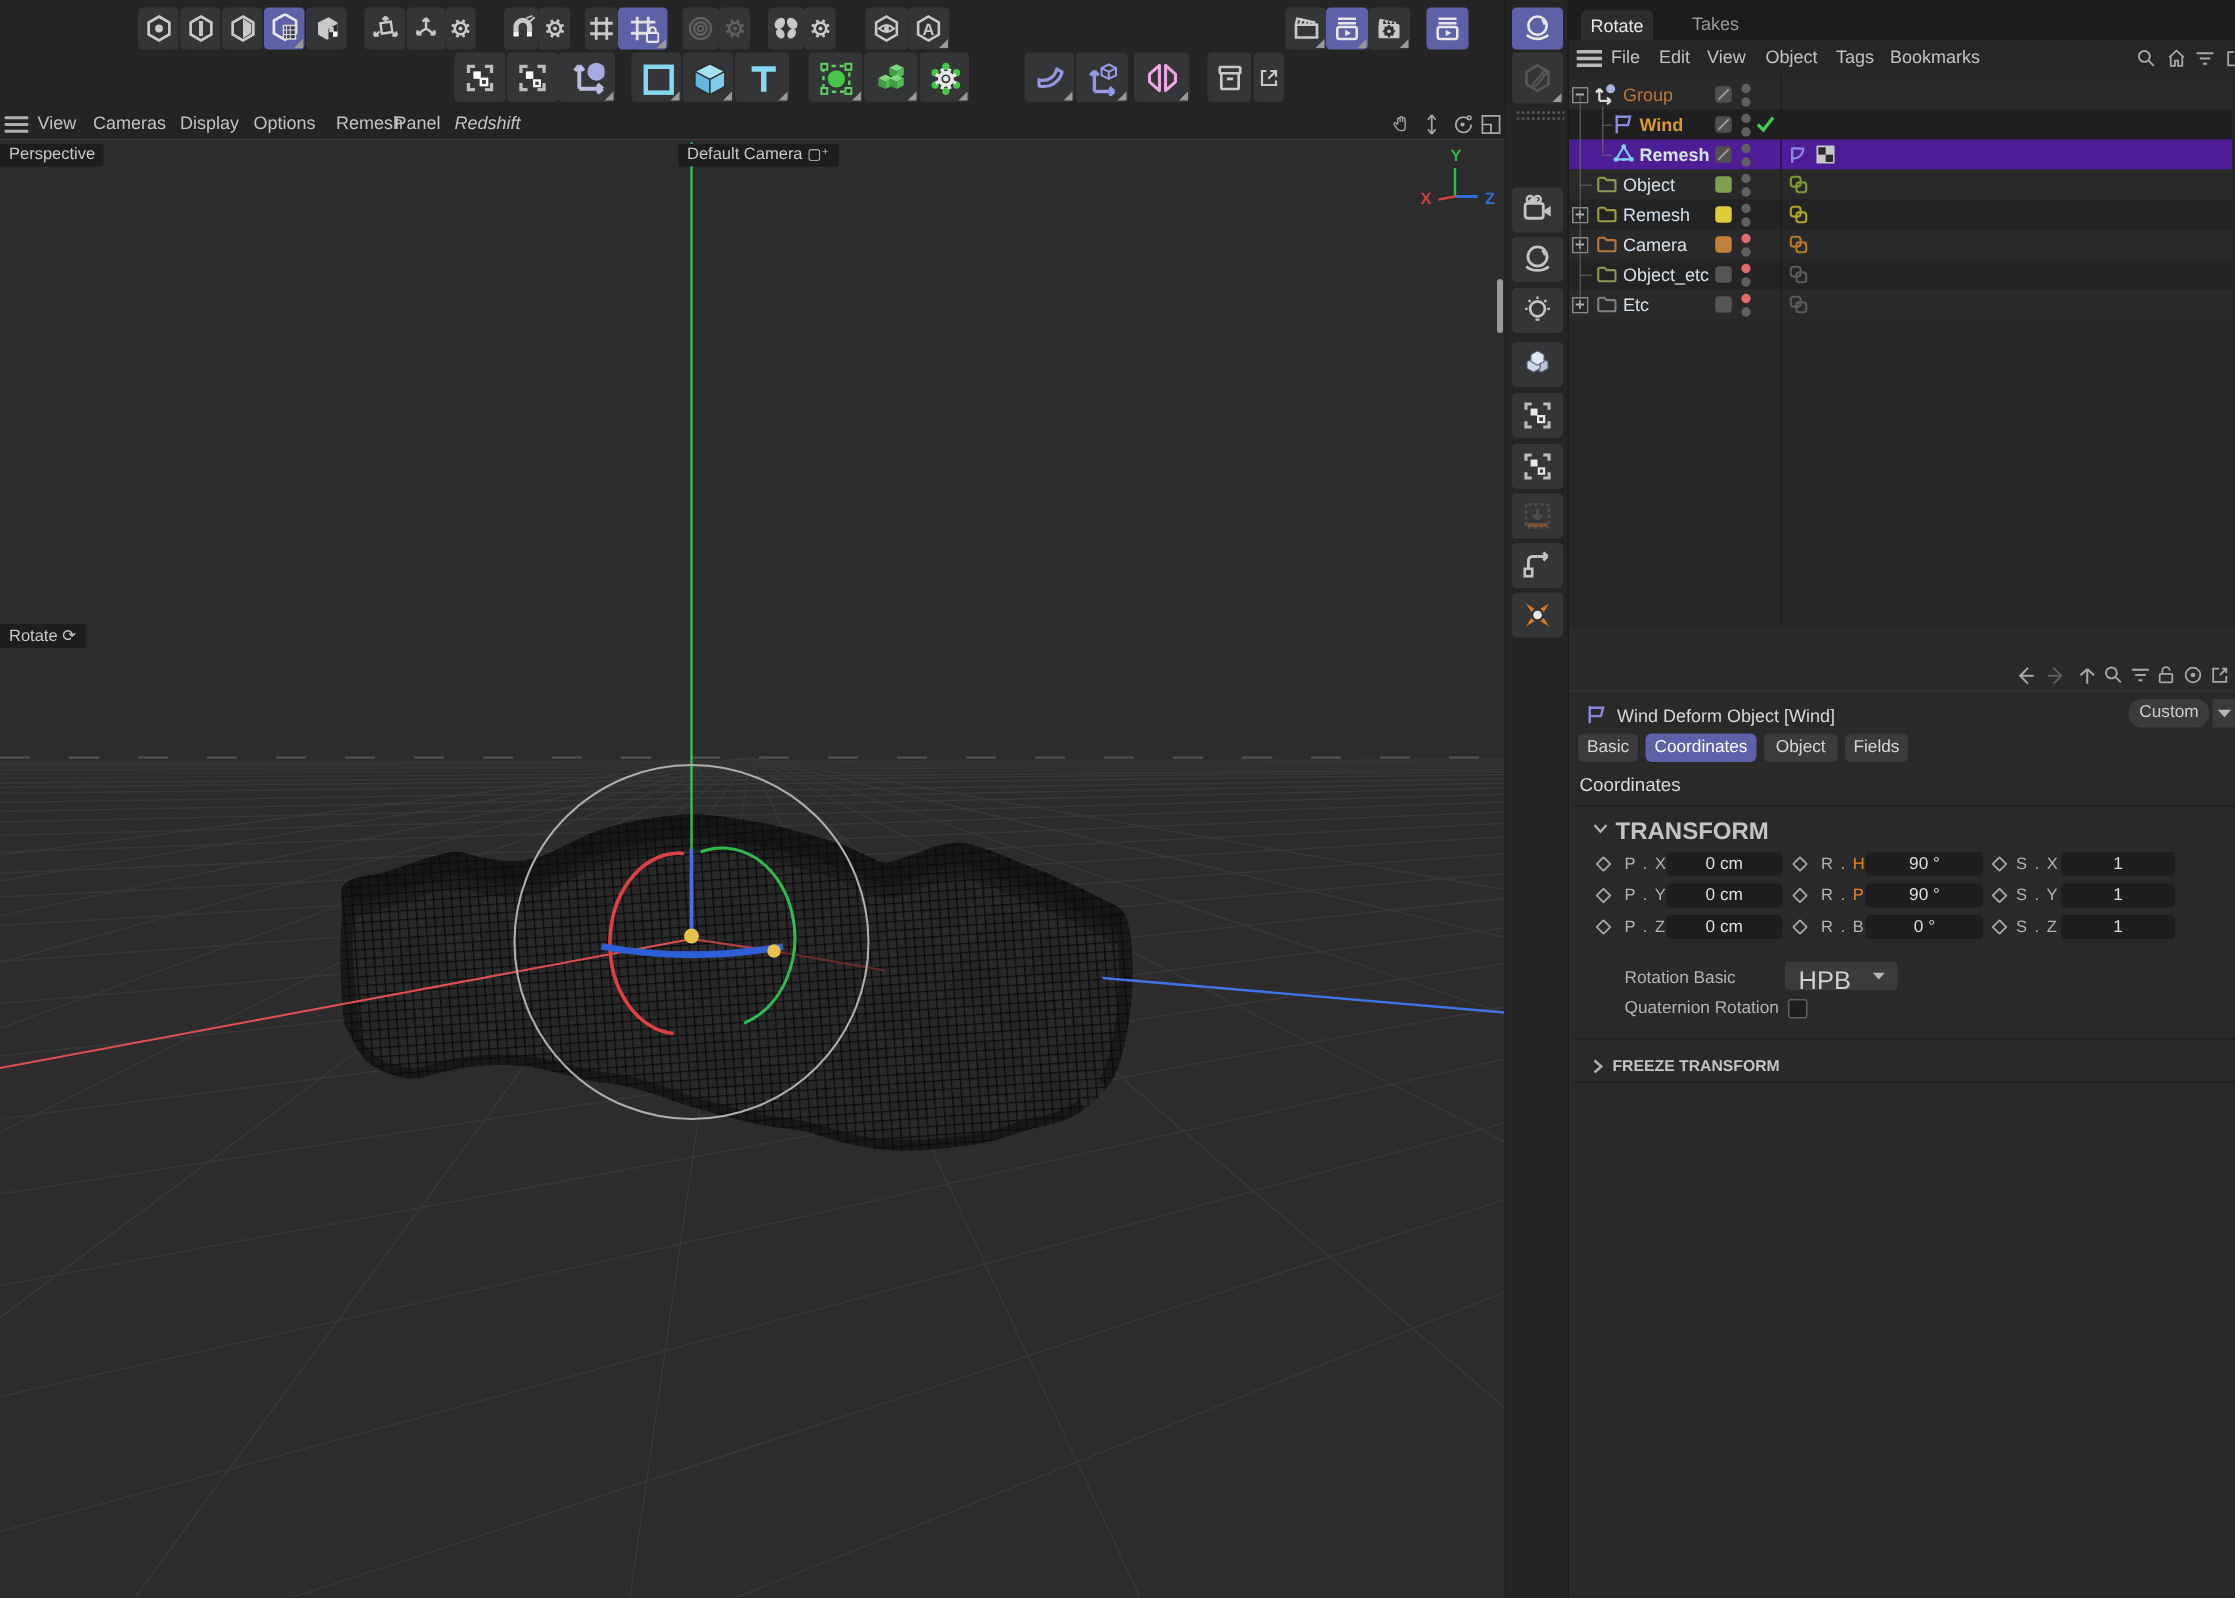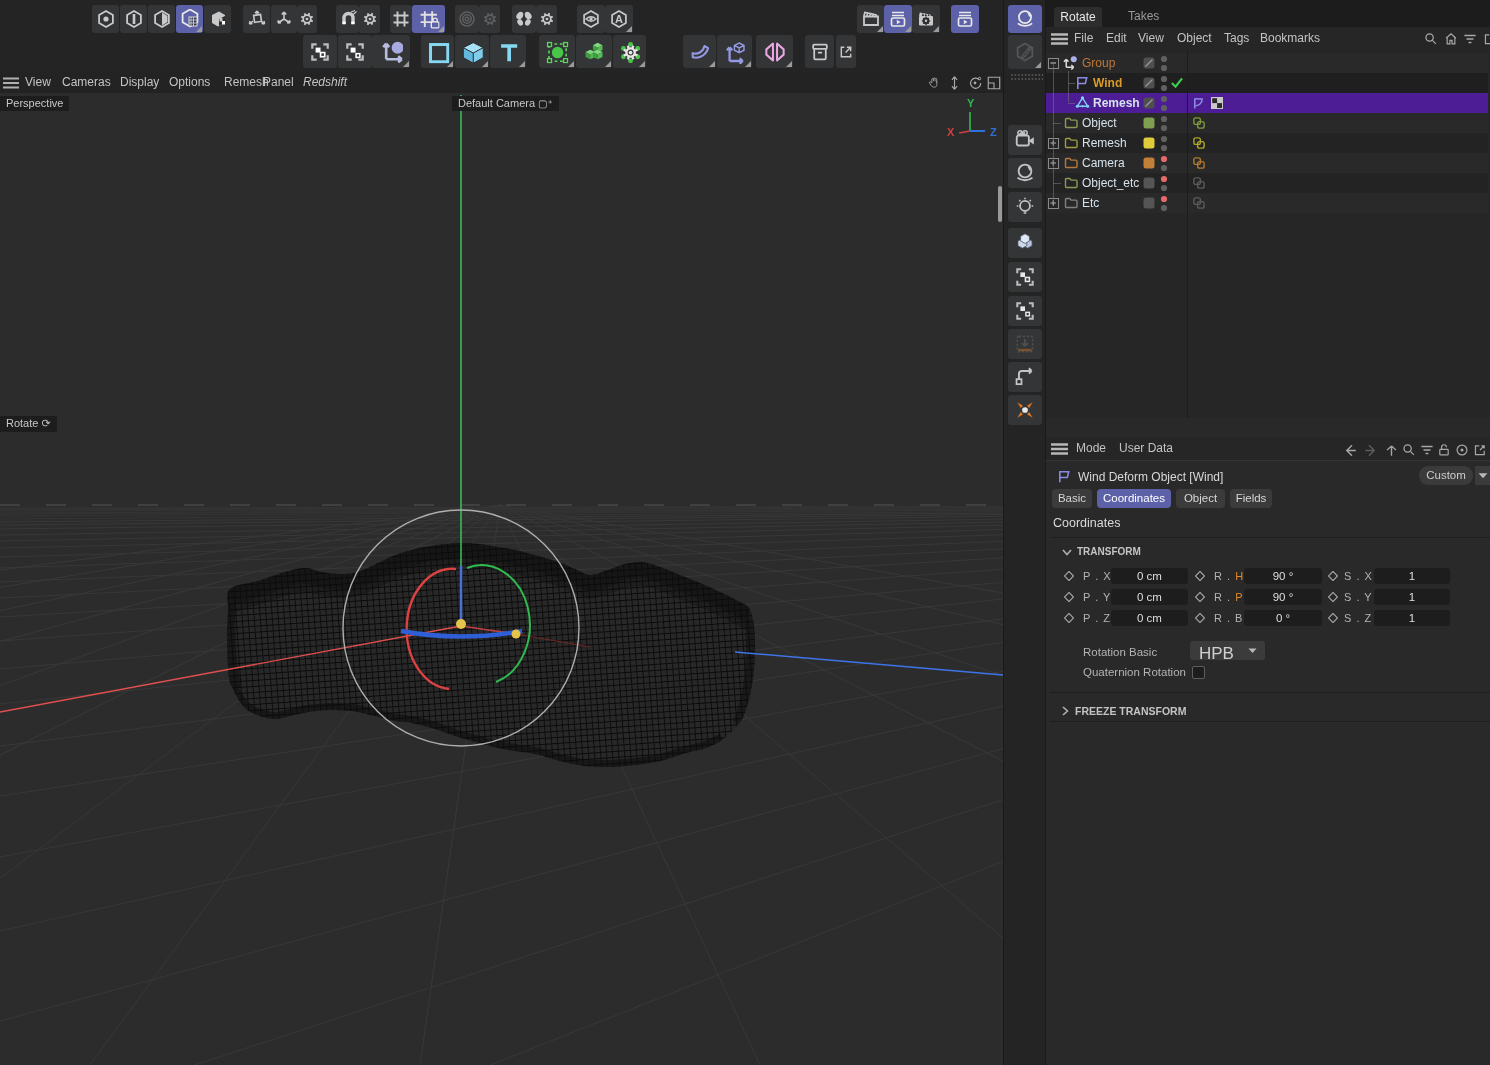--- a/index.html
+++ b/index.html
@@ -754,27 +754,20 @@
           <rect x="2" y="2" width="7" height="7" rx="2" fill="none" stroke="#5a5a5a" stroke-width="1.5"></rect>
           <rect x="6" y="6" width="7" height="7" rx="2" fill="none" stroke="#5a5a5a" stroke-width="1.5"></rect>
         </svg>
       </div>
       <div class="abs" style="left:141px;top:50px;width:1px;height:368px;background:#1d1d1d;"></div>
       <div class="abs" style="left:6.5px;top:62px;width:1px;height:141px;background:#7a7a7a;opacity:0.55;"></div>
       <div class="abs" style="left:21.5px;top:71px;width:1px;height:31px;background:#7a7a7a;opacity:0.55;"></div>
 </div>
 
   <div class="abs" id="attribs" style="left:1045px;top:418px;width:445px;height:647px;background:#292929;border-left:1px solid #1a1a1a;">
-<div class="abs" style="left:0;top:19px;width:445px;height:23px;background:#262626;">
-<svg class="abs" style="left:5px;top:6px;" width="17" height="12" viewBox="0 0 17 12">
-          <path d="M0 1.5H17M0 6H17M0 10.5H17" stroke="#b8b8b8" stroke-width="2.4"></path>
-        </svg>
-<span class="abs mtxt" style="left:30px;top:4px;">Mode</span>
-<span class="abs mtxt" style="left:73px;top:4px;">User Data</span>
-</div>
 <div class="abs" style="left:0;top:42px;width:445px;height:1px;background:#363636;"></div>
 <svg class="abs" style="left:297px;top:25px;" width="15" height="15" viewBox="0 0 20 20">
         <path d="M12 3 L5 10 L12 17 M5 10 H17" fill="none" stroke="#a8a8a8" stroke-width="1.8"></path>
       </svg>
 <svg class="abs" style="left:317px;top:25px;" width="15" height="15" viewBox="0 0 20 20">
         <path d="M8 3 L15 10 L8 17 M15 10 H3" fill="none" stroke="#5e5e5e" stroke-width="1.8"></path>
       </svg>
 <svg class="abs" style="left:338px;top:25px;" width="15" height="15" viewBox="0 0 20 20">
         <path d="M10 17 V4 M10 4 L4 9.5 M10 4 L16 9.5" fill="none" stroke="#a8a8a8" stroke-width="1.8"></path>
       </svg>
@@ -809,21 +802,21 @@
       </div>
 <div class="tag" style="left:6px;top:71px;width:40px;height:19px;line-height:19px;">Basic</div>
 <div class="tag sel" style="left:51px;top:71px;width:74px;height:19px;line-height:19px;color:#fff;">Coordinates</div>
 <div class="tag" style="left:130px;top:71px;width:49px;height:19px;line-height:19px;">Object</div>
 <div class="tag" style="left:184px;top:71px;width:42px;height:19px;line-height:19px;">Fields</div>
 <span class="abs" style="left:7px;top:98px;color:#dadada;font-size:12.5px;">Coordinates</span>
 <div class="abs" style="left:4px;top:119px;width:441px;height:1px;background:#1f1f1f;"></div>
       <svg class="abs" style="left:16px;top:131px;" width="10" height="7" viewBox="0 0 10 7">
         <path d="M1 1 L5 5.5 L9 1" fill="none" stroke="#b0b0b0" stroke-width="1.6"></path>
       </svg>
-<span class="abs" style="left:31px;top:128px;color:#c4c4c4;font-size:10px;font-weight:bold;letter-spacing:0;">TRANSFORM</span>
+<span class="abs" style="left:31px;top:128px;color:#c4c4c4;font-size:16px;font-weight:bold;letter-spacing:0;">TRANSFORM</span>
 <svg class="abs" style="left:18px;top:153px;" width="10" height="10" viewBox="0 0 10 10">
         <rect x="1.8" y="1.8" width="6.4" height="6.4" fill="none" stroke="#a8a8a8" stroke-width="1.2" transform="rotate(45 5 5)"></rect>
       </svg>
       <span class="lbl" style="left:37px;top:152px;">P . X</span>
       <div class="inp" style="left:65px;top:150px;width:77px;">0 cm</div>
       <svg class="abs" style="left:149px;top:153px;" width="10" height="10" viewBox="0 0 10 10">
         <rect x="1.8" y="1.8" width="6.4" height="6.4" fill="none" stroke="#a8a8a8" stroke-width="1.2" transform="rotate(45 5 5)"></rect>
       </svg>
       <span class="lbl" style="left:168px;top:152px;">R . <span style="color:#e0872a;">H</span></span>
       <div class="inp" style="left:198px;top:150px;width:78px;">90 °</div>

